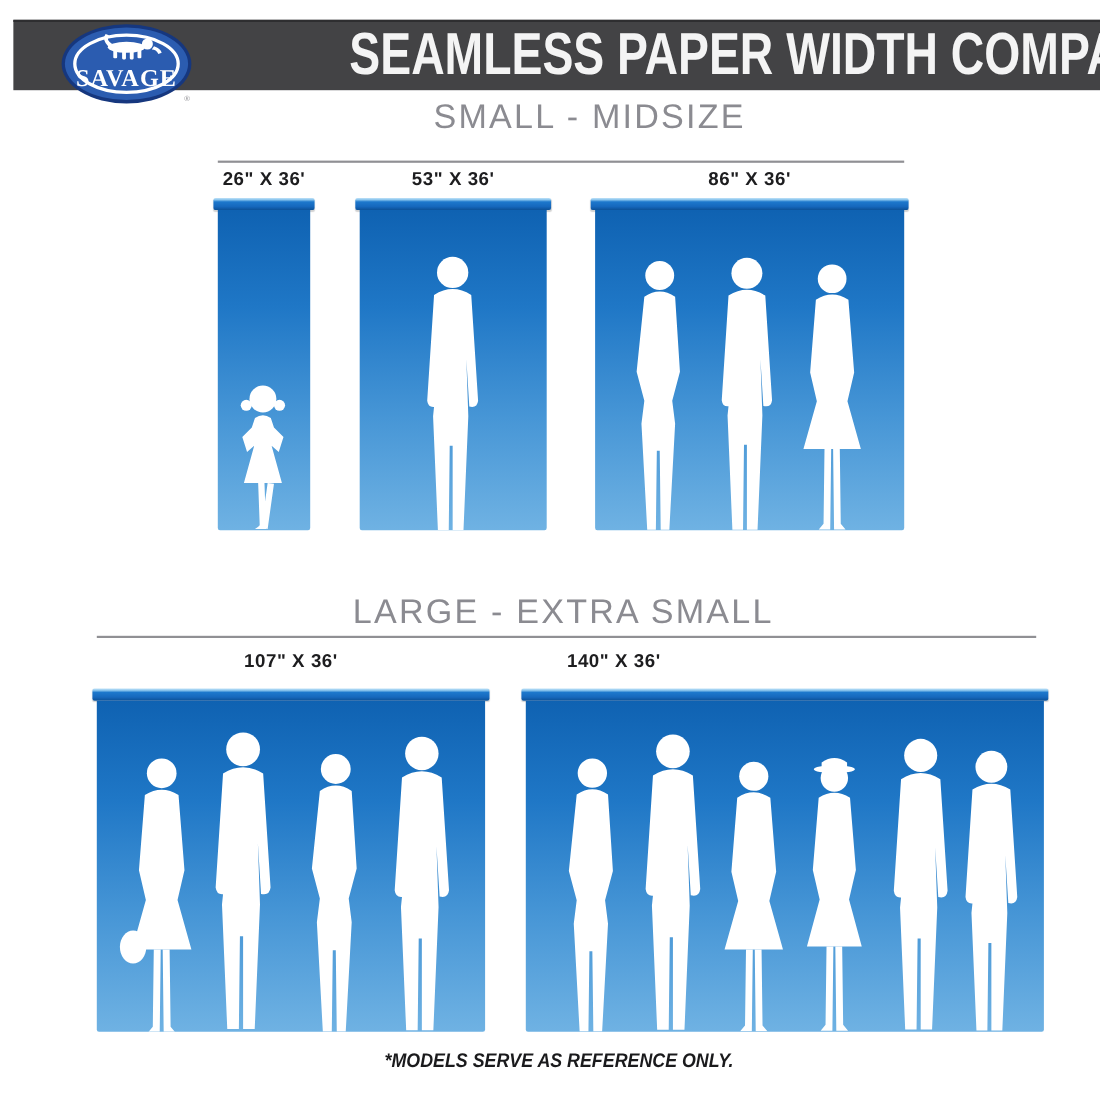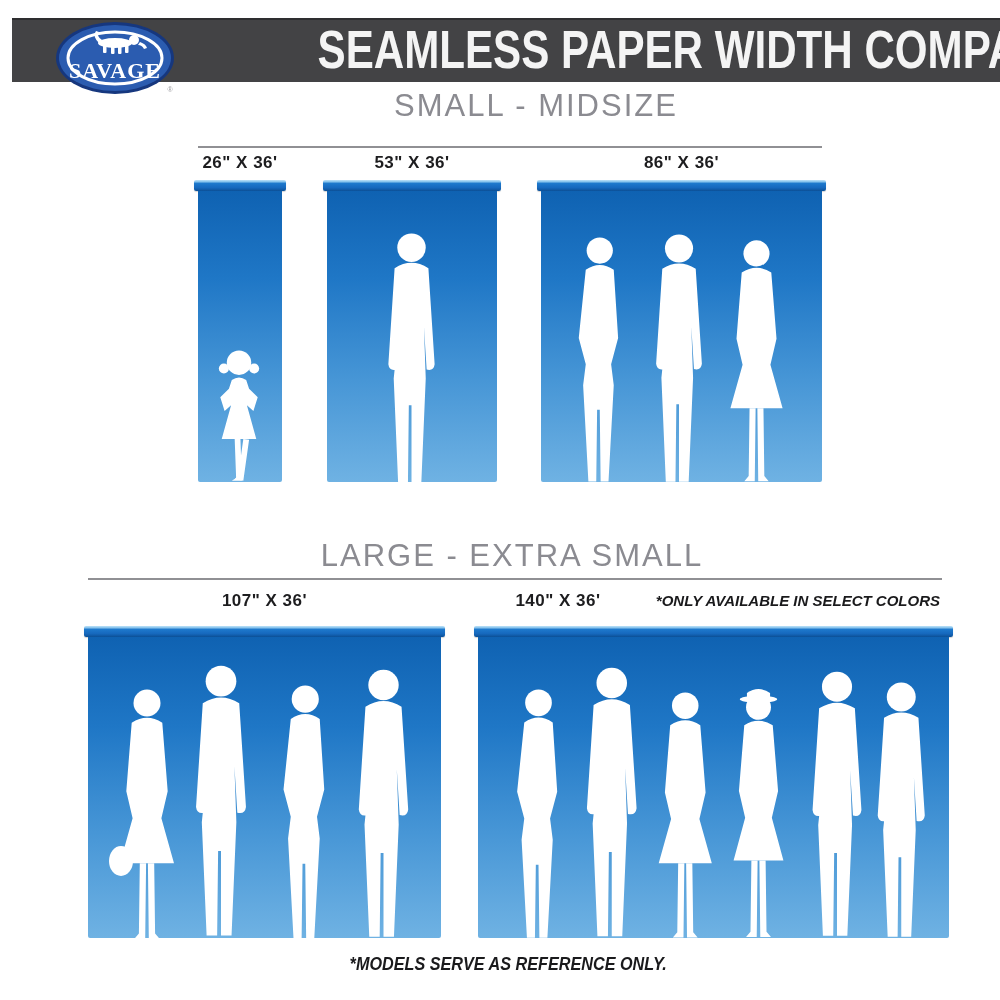--- a/index.html
+++ b/index.html
@@ -132,21 +132,20 @@
       <use href="#fig-male" transform="translate(94,39) scale(0.88)"></use>
       <use href="#fig-female-dress" transform="translate(172,45) scale(0.87)"></use>
     </svg>
   </div>
 
   <div class="section-heading" style="top:538px;">LARGE - EXTRA SMALL</div>
   <div class="divider" style="left:76px;top:578px;width:854px;"></div>
 
   <div class="size-label" style="left:76px;top:591px;width:353px;">107" X 36'</div>
   <div class="size-label" style="left:466px;top:591px;width:160px;">140" X 36'</div>
-  <div class="select-note" style="right:72px;top:592px;">*ONLY AVAILABLE IN SELECT COLORS</div>
 
   <div class="roll" style="left:72px;top:626px;width:361px;"></div>
   <div class="roll" style="left:462px;top:626px;width:479px;"></div>
 
   <div class="paper" style="left:76px;top:637px;width:353px;height:301px;">
     <svg width="353" height="301" viewBox="0 0 353 301">
       <use href="#fig-female-dress" transform="translate(14,48) scale(0.9)"></use>
       <ellipse cx="33" cy="224" rx="12" ry="15" fill="#ffffff"></ellipse>
       <use href="#fig-male" transform="translate(85,24) scale(0.96)"></use>
       <use href="#fig-female-pants" transform="translate(172,44) scale(0.905)"></use>

